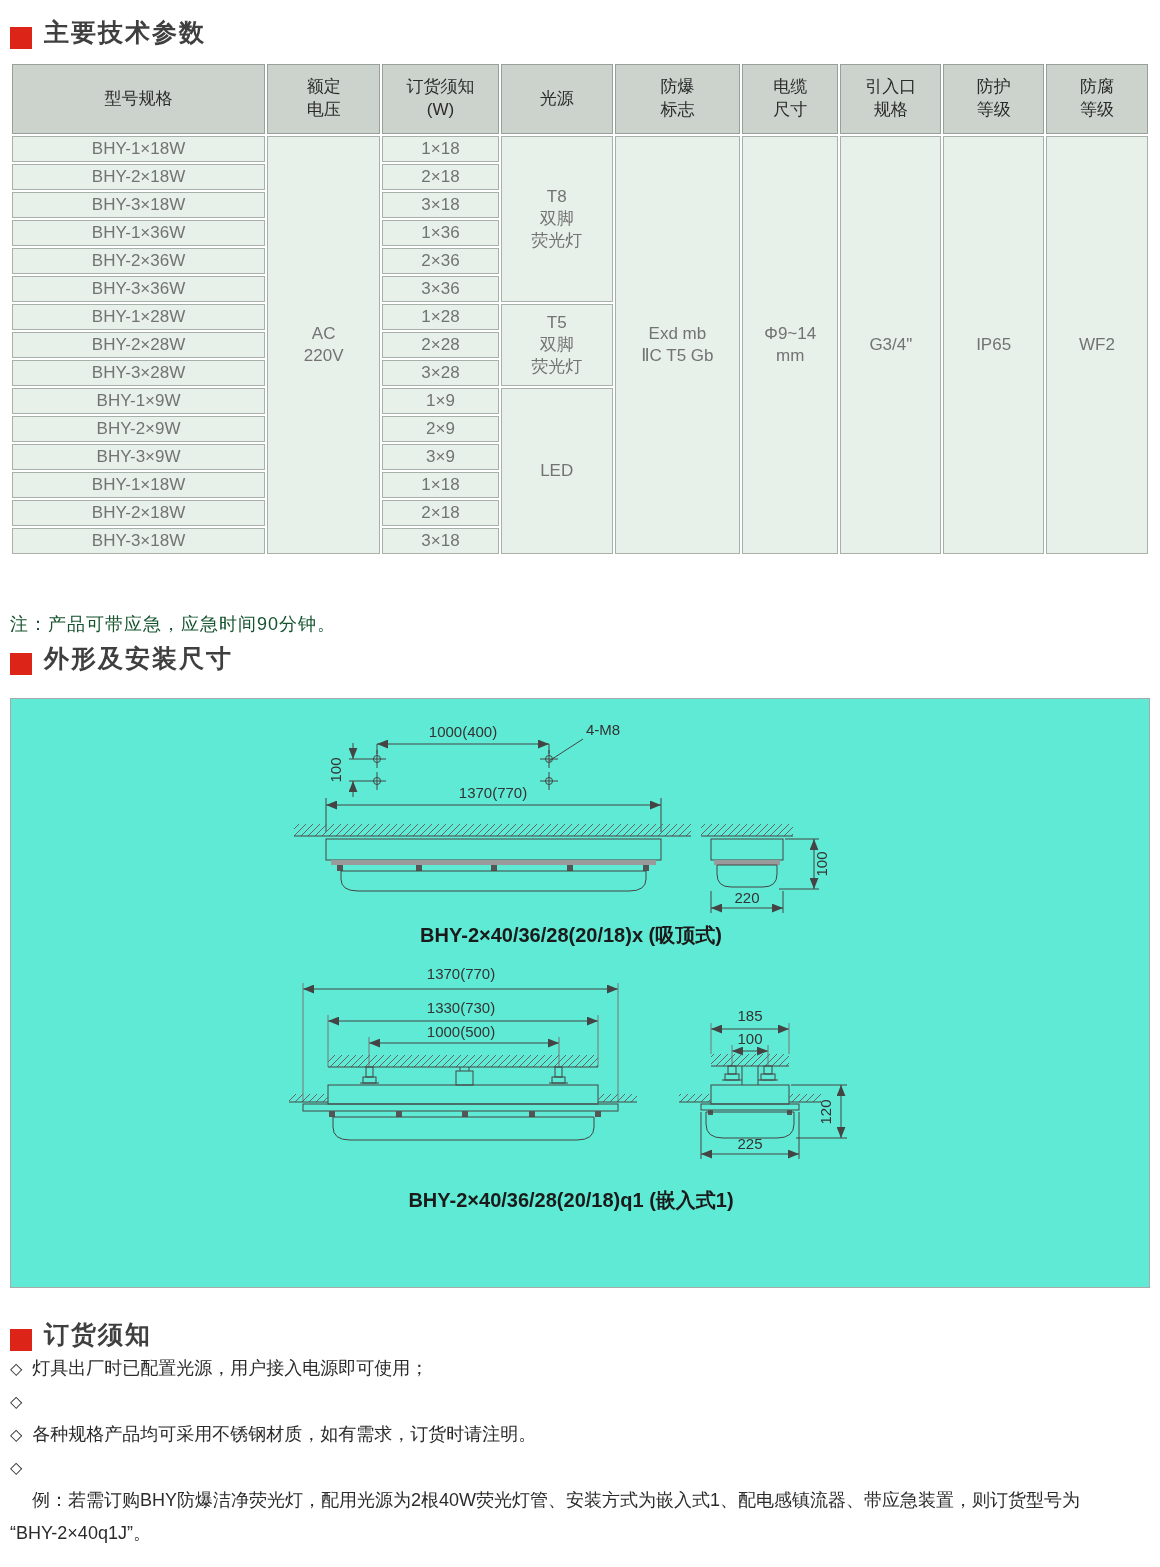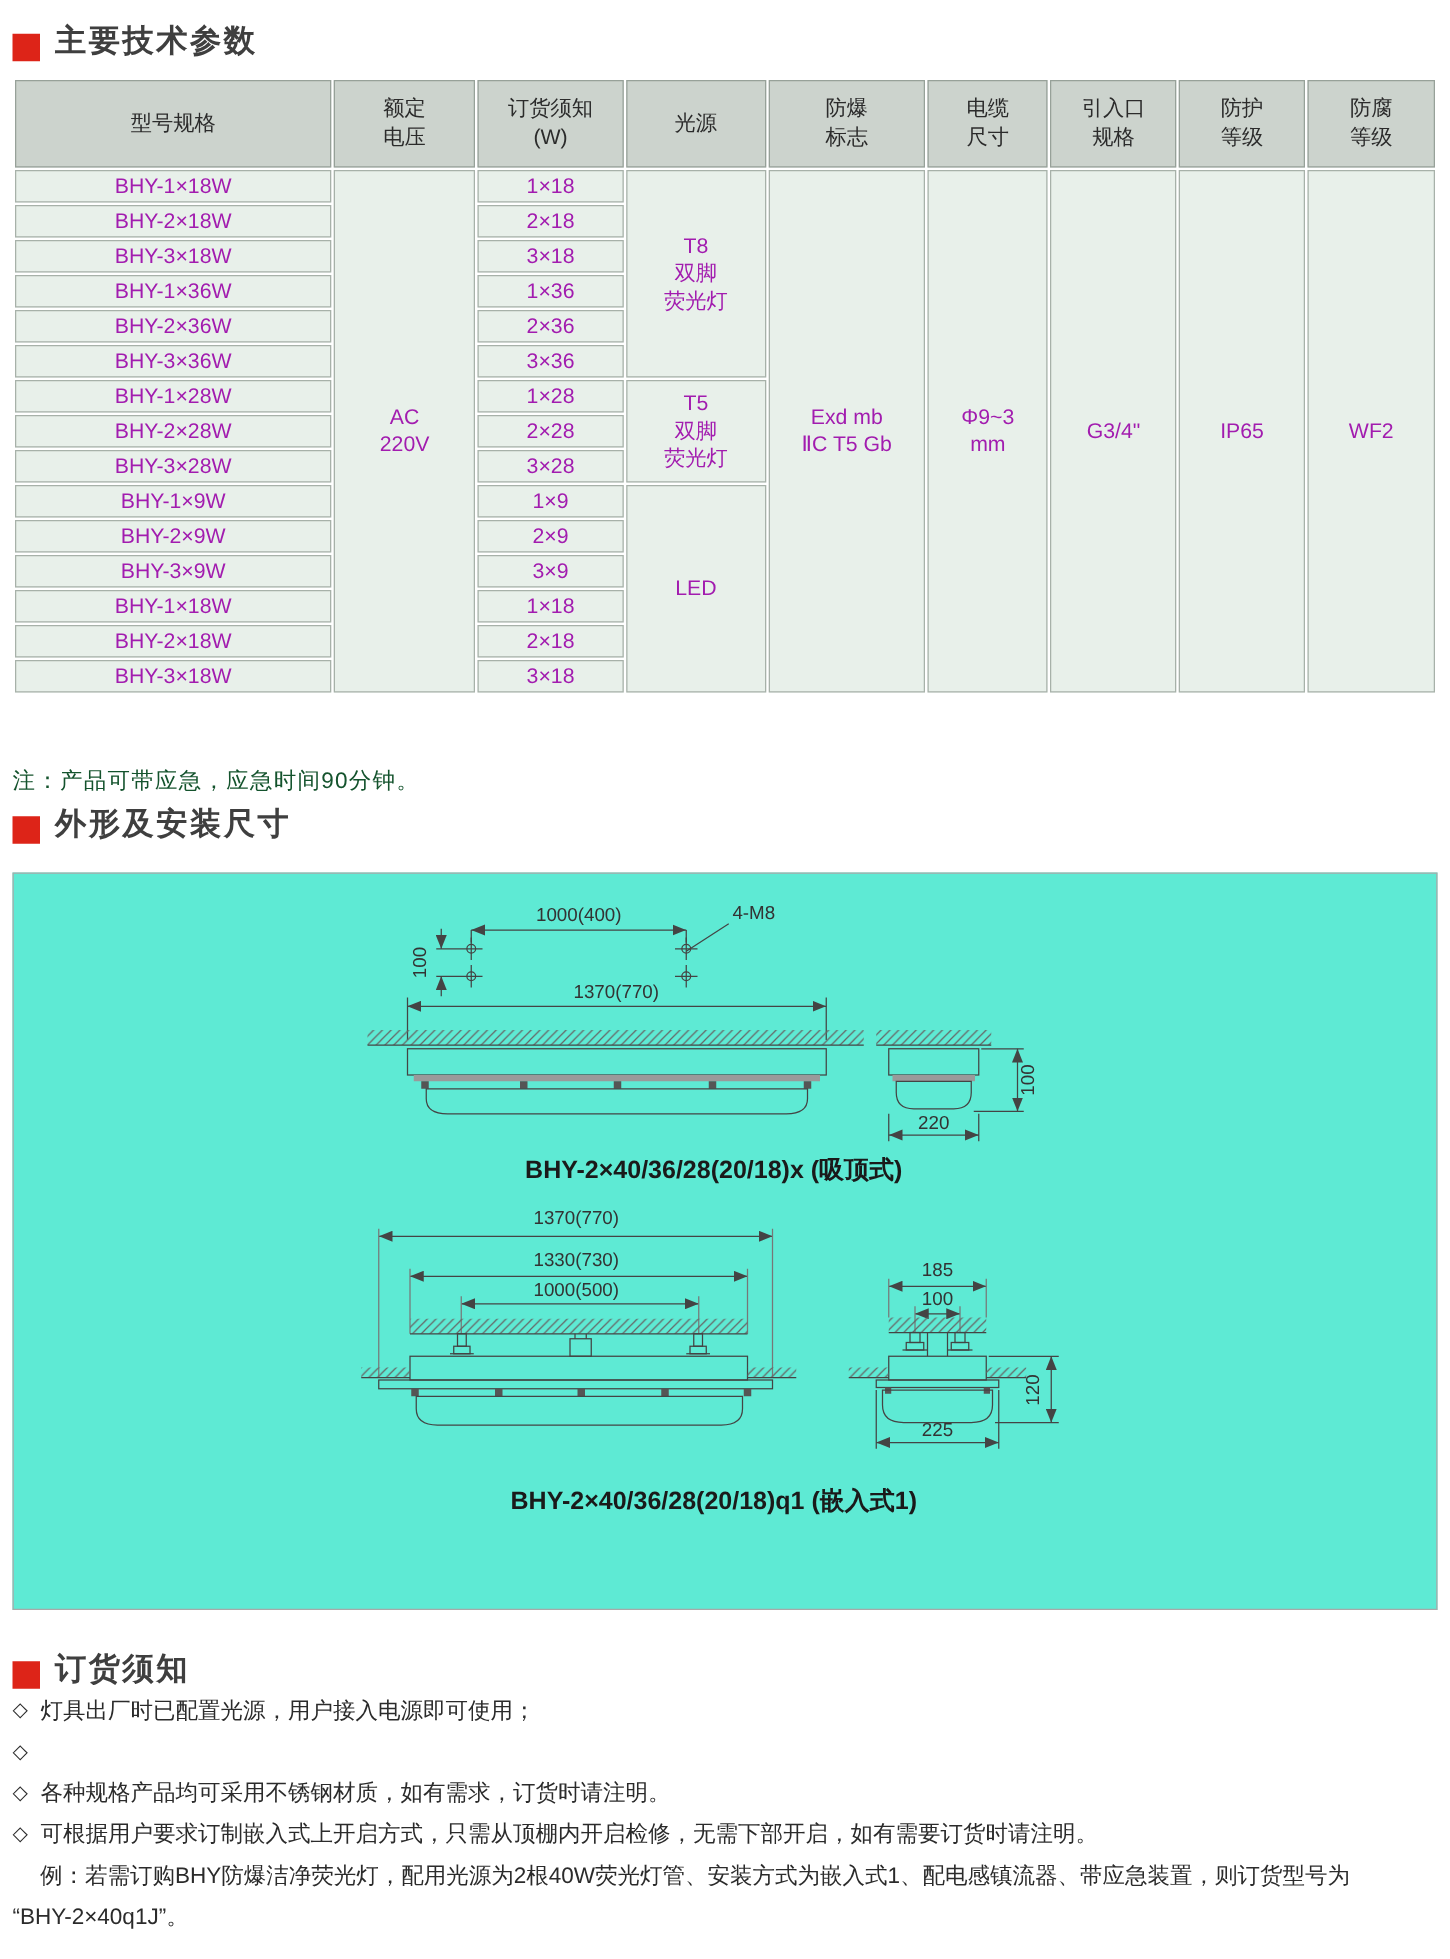--- a/index.html
+++ b/index.html
@@ -16,21 +16,21 @@
 
   
   table.spec{position:absolute;left:10px;top:62px;width:1140px;
     border-collapse:separate;border-spacing:2px;table-layout:fixed;background:#fff;}
   table.spec th{
     background:#ccd3cd;border:1px solid #97a199;font-weight:400;
     font-size:17px;color:#2b2b2b;height:68px;white-space:pre-line;line-height:1.35;
     text-align:center;vertical-align:middle;padding:0 2px;}
   table.spec td{
     background:#e8f0ea;border:1px solid #a7b1a9;
-    font-size:17px;color:#a21caf;height:24px;white-space:pre-line;line-height:1.3;
+    font-size:17px;color:#737373;height:24px;white-space:pre-line;line-height:1.3;
     text-align:center;vertical-align:middle;padding:0 2px;}
   .note{position:absolute;left:10px;top:612px;font-size:18px;color:#14532d;letter-spacing:1px;text-align:right;}
 
   
   .drawing-box{position:absolute;left:10px;top:698px;width:1138px;height:588px;
     border:1px solid #a9a9a9;background:#5eead4;overflow:hidden;}
   .drawing-box svg{display:block;}
   .dwg-text{font-family:"Liberation Sans","DejaVu Sans",sans-serif;font-size:15px;fill:#333;}
   .dwg-label{font-family:"Liberation Sans","DejaVu Sans",sans-serif;font-size:20px;font-weight:700;fill:#1a1a1a;}
 
@@ -85,21 +85,21 @@
     <tr>
       <td>BHY-1×18W</td>
       <td rowspan="15">AC
 220V</td>
       <td>1×18</td>
       <td rowspan="6">T8
 双脚
 荧光灯</td>
       <td rowspan="15">Exd mb
 ⅡC T5 Gb</td>
-      <td rowspan="15">Φ9~3
+      <td rowspan="15">Φ9~14
 mm</td>
       <td rowspan="15">G3/4"</td>
       <td rowspan="15">IP65</td>
       <td rowspan="15">WF2</td>
     </tr>
     <tr>
         <td>BHY-2×18W</td>
         <td>2×18</td>
       </tr>
     <tr>
@@ -372,17 +372,16 @@
   </div>
   <div class="ord-item">
     <span class="diamond">◇</span>
   </div>
   <div class="ord-item">
     <span class="diamond">◇</span>
     <span>各种规格产品均可采用不锈钢材质，如有需求，订货时请注明。</span>
   </div>
   <div class="ord-item">
     <span class="diamond">◇</span>
-    <span>可根据用户要求订制嵌入式上开启方式，只需从顶棚内开启检修，无需下部开启，如有需要订货时请注明。</span>
   </div>
   <div class="ord-example">例：若需订购BHY防爆洁净荧光灯，配用光源为2根40W荧光灯管、安装方式为嵌入式1、配电感镇流器、带应急装置，则订货型号为</div>
   <div class="ord-final">“BHY-2×40q1J”。</div>
 </div>
 
 </body></html>

